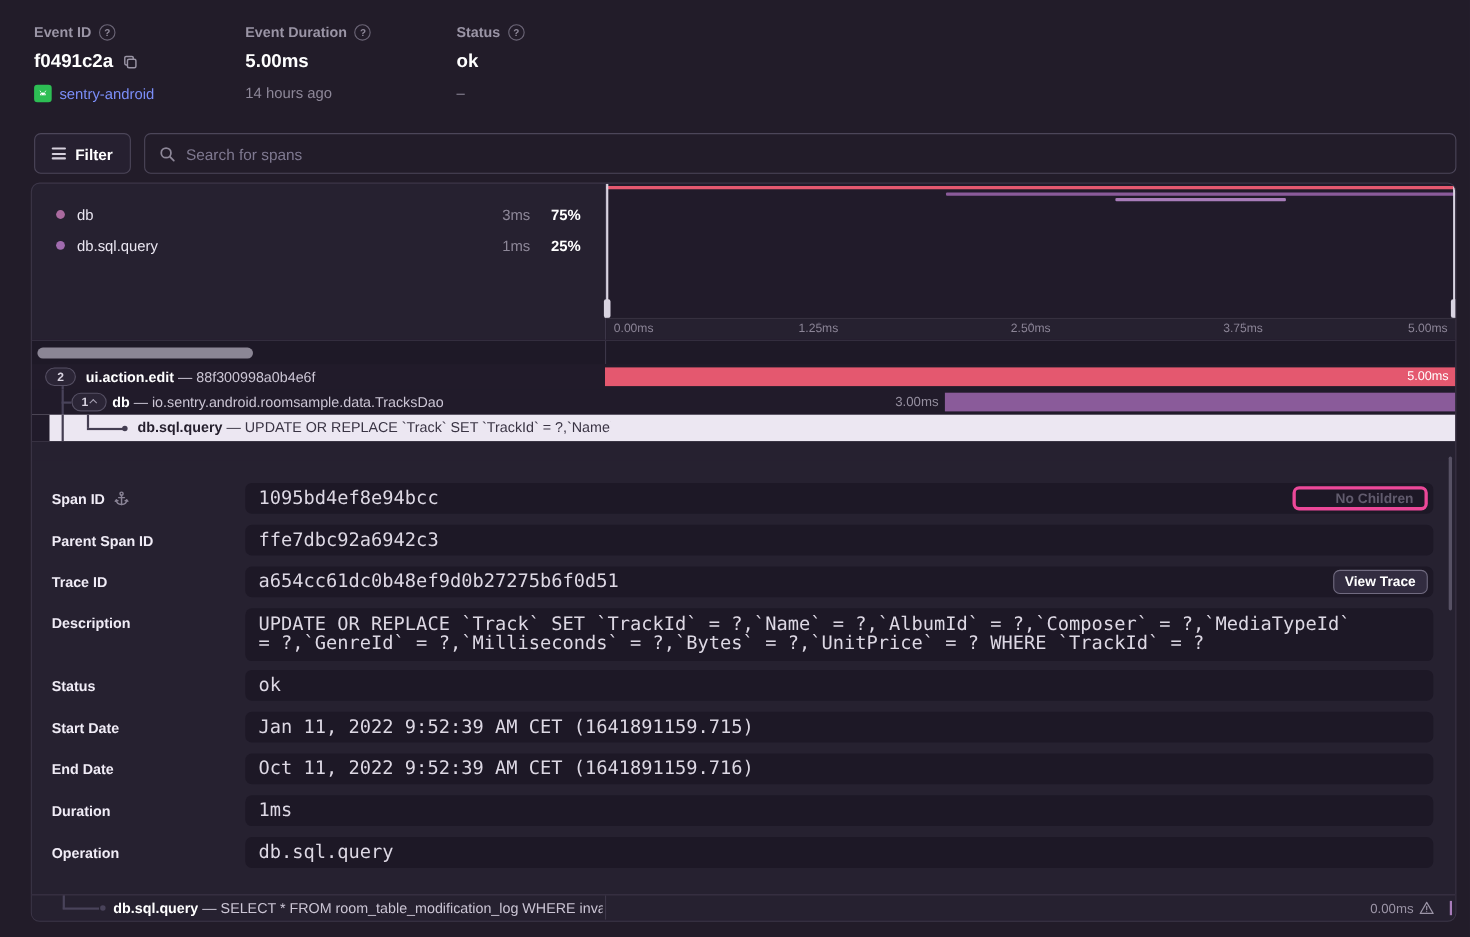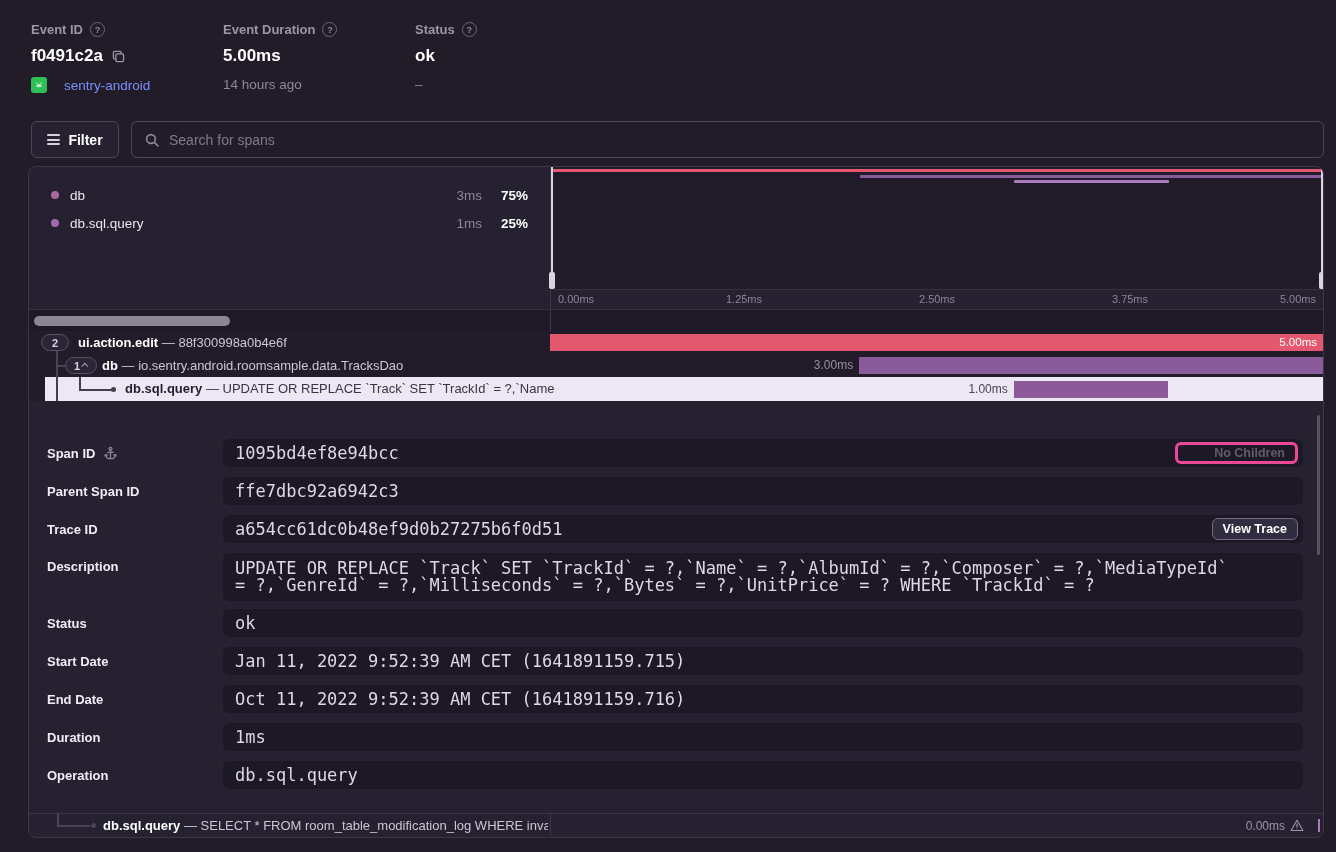--- a/index.html
+++ b/index.html
@@ -10,21 +10,21 @@
     font-family:"Liberation Sans", sans-serif;
     color:#e9e5f0;
     overflow:hidden;
   }
   svg { display:block; }
 
   
   .hcol { position:absolute; top:22px; }
   .hlabel { display:flex; align-items:center; gap:7px; font-size:13px; font-weight:700; color:#9b95a6; }
   .hvalue { margin-top:9px; display:flex; align-items:center; gap:8px; font-size:17px; font-weight:600; color:#ffffff; }
-  .hsub   { margin-top:11px; display:flex; align-items:center; gap:17px; font-size:13.5px; color:#8d8798; }
+  .hsub   { margin-top:11px; display:flex; align-items:center; gap:7px; font-size:13.5px; color:#8d8798; }
   .qicon { width:15px; height:15px; border:1.4px solid #6b6576; border-radius:50%；; border-radius:50%; color:#8d8798;
            font-size:9px; font-weight:700; display:flex; align-items:center; justify-content:center; }
   .link { color:#7b8ef8; text-decoration:none; font-weight:400; }
   .android-badge { width:16px; height:16px; border-radius:3px; background:#2dbe54; display:flex; align-items:center; justify-content:center; }
 
   
   .filter-btn { position:absolute; left:31px; top:121px; width:88px; height:37px; background:#262030;
     border:1px solid #4c4659; border-radius:6px; display:flex; align-items:center; justify-content:center; gap:8px;
     color:#fff; font-size:14px; font-weight:700; cursor:pointer; }
   .filter-icon span { display:block; width:13px; height:2px; background:#d5d0dc; border-radius:1px; margin:2.5px 0; }
@@ -263,24 +263,20 @@
     <div class="trow selected">
       <span class="notch"></span>
       <span class="conn" style="left:27px; top:0; width:1.5px; height:24px"></span>
       <span class="conn" style="left:50px; top:0; width:1.5px; height:12px"></span>
       <span class="conn" style="left:50px; top:12px; width:33px; height:1.5px"></span>
       <span class="cdot" style="left:82px; top:10px"></span>
       <span class="ttext" style="left:96px; line-height:24px">
         <span class="op">db.sql.query</span>
         <span class="tdesc">— UPDATE OR REPLACE `Track` SET `TrackId` = ?,`Name` = ?,`Al</span>
       </span>
-      <span class="barzone">
-        <span class="durlabel" style="left:60%; line-height:24px">1.00ms</span>
-        <span class="tbar" style="top: 4px; left: 60%; width: 20%; background: rgb(141, 90, 153);"></span>
-      </span>
     </div>
   </div>
 
   <div class="details">
 
     <div class="drow" style="top:20px">
       <div class="dlabel">
         <span>Span ID</span>
         <svg width="15" height="15" viewBox="0 0 16 16" fill="none" stroke="#8a8496" stroke-width="1.4" stroke-linecap="round">
           <circle cx="8" cy="3" r="1.5"></circle>

